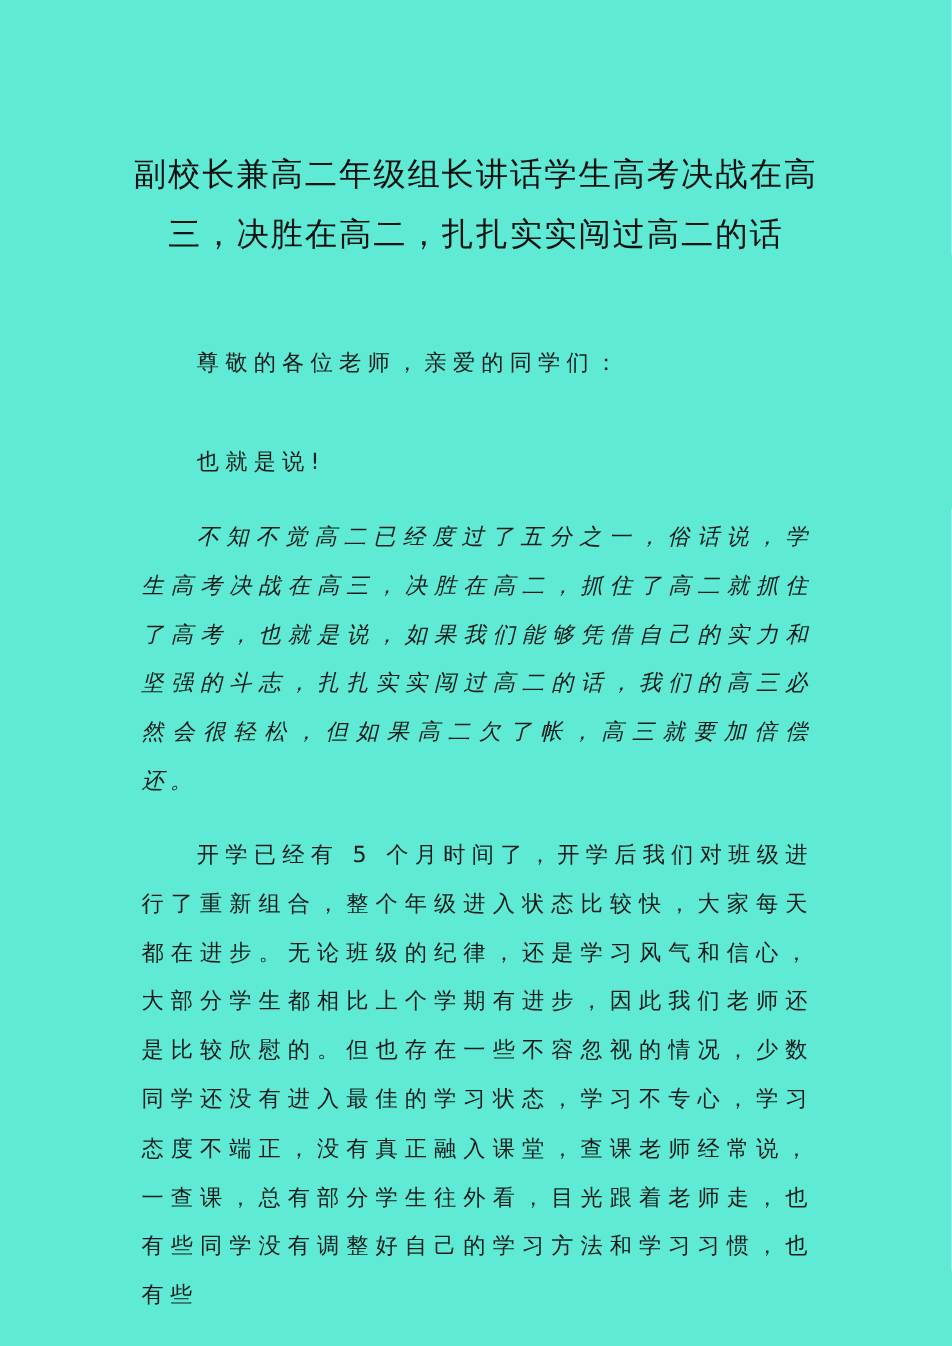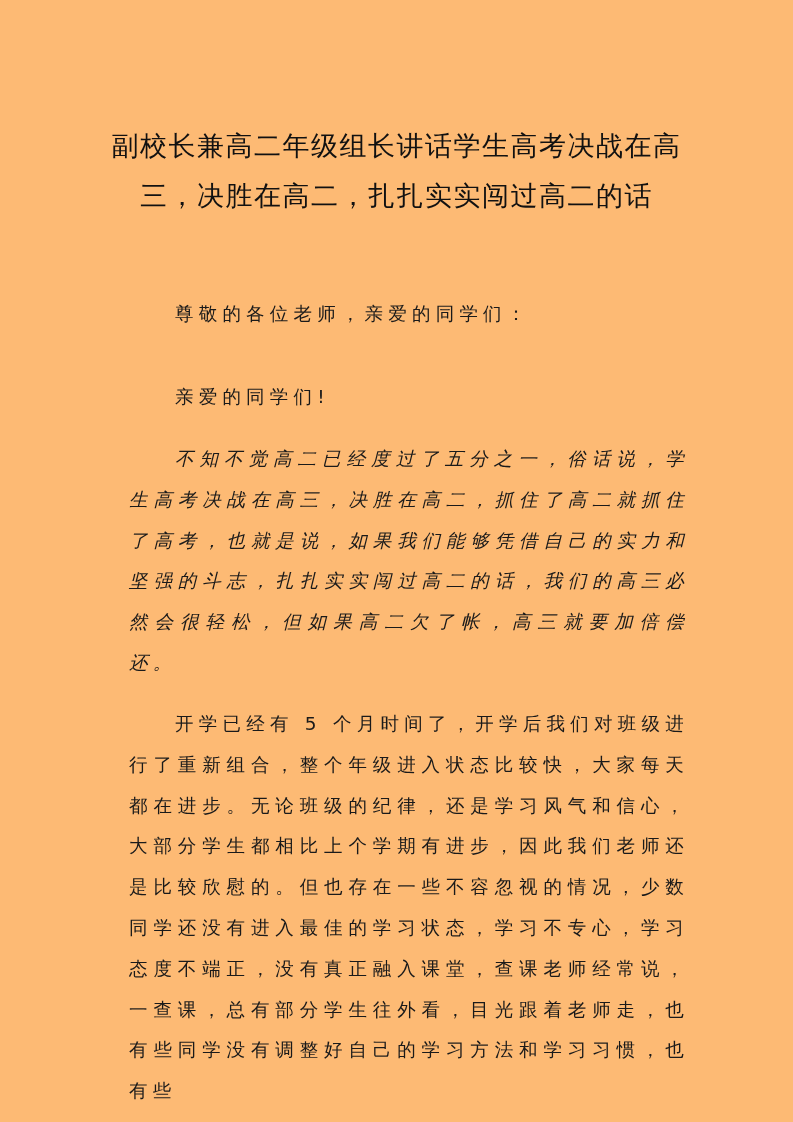--- a/index.html
+++ b/index.html
@@ -1,42 +1,42 @@
 <!DOCTYPE html>
 <html><head>
   <meta charset="utf-8">
   <style>
     html, body { margin: 0; padding: 0; background: #ffffff; }
     body { width: 793px; height: 1122px; overflow: hidden; position: relative; color: #111; }
-    .page { position: absolute; left: 0; top: 0; width: 793px; height: 1122px; background: #fdba74; }
+    .page { position: absolute; left: 0; top: 0; width: 793px; height: 1122px; background: #5eead4; }
     .title {
       position: absolute; left: 100px; top: 121px; width: 593px;
       text-align: center;
       font-family: "DejaVu Serif", "Liberation Serif", serif;
       font-size: 27px; line-height: 50px; letter-spacing: 1.5px;
       color: #111; margin: 0; font-weight: normal;
     }
     .para {
       position: absolute; left: 117px; width: 560px;
       font-family: "DejaVu Sans", "Liberation Sans", sans-serif;
       font-size: 18.5px; line-height: 40.8px; letter-spacing: 5.2px;
-      color: #1a1a1a; margin: 12px;
+      color: #1a1a1a; margin: 1px;
       text-align: justify; text-justify: inter-character;
     }
     .indent { text-indent: 46px; }
   </style>
 </head>
 <body>
 
 <div class="page">
   <h1 class="title">
     <span>副校长兼高二年级组长讲话学生高考决战在高</span><br>
     <span>三，决胜在高二，扎扎实实闯过高二的话</span>
   </h1>
 
   <p class="para indent" style="top:282px;">尊敬的各位老师，亲爱的同学们：</p>
 
-  <p class="para indent" style="top:365px;">亲爱的同学们!</p>
+  <p class="para indent" style="top:365px;">也就是说!</p>
 
   <p class="para indent" style="top:427px;font-style:italic;">不知不觉高二已经度过了五分之一，俗话说，学生高考决战在高三，决胜在高二，抓住了高二就抓住了高考，也就是说，如果我们能够凭借自己的实力和坚强的斗志，扎扎实实闯过高二的话，我们的高三必然会很轻松，但如果高二欠了帐，高三就要加倍偿还。</p>
 
   <p class="para indent" style="top:692px;">开学已经有 5 个月时间了，开学后我们对班级进行了重新组合，整个年级进入状态比较快，大家每天都在进步。无论班级的纪律，还是学习风气和信心，大部分学生都相比上个学期有进步，因此我们老师还是比较欣慰的。但也存在一些不容忽视的情况，少数同学还没有进入最佳的学习状态，学习不专心，学习态度不端正，没有真正融入课堂，查课老师经常说，一查课，总有部分学生往外看，目光跟着老师走，也有些同学没有调整好自己的学习方法和学习习惯，也有些</p>
 </div>
 
 </body></html>

